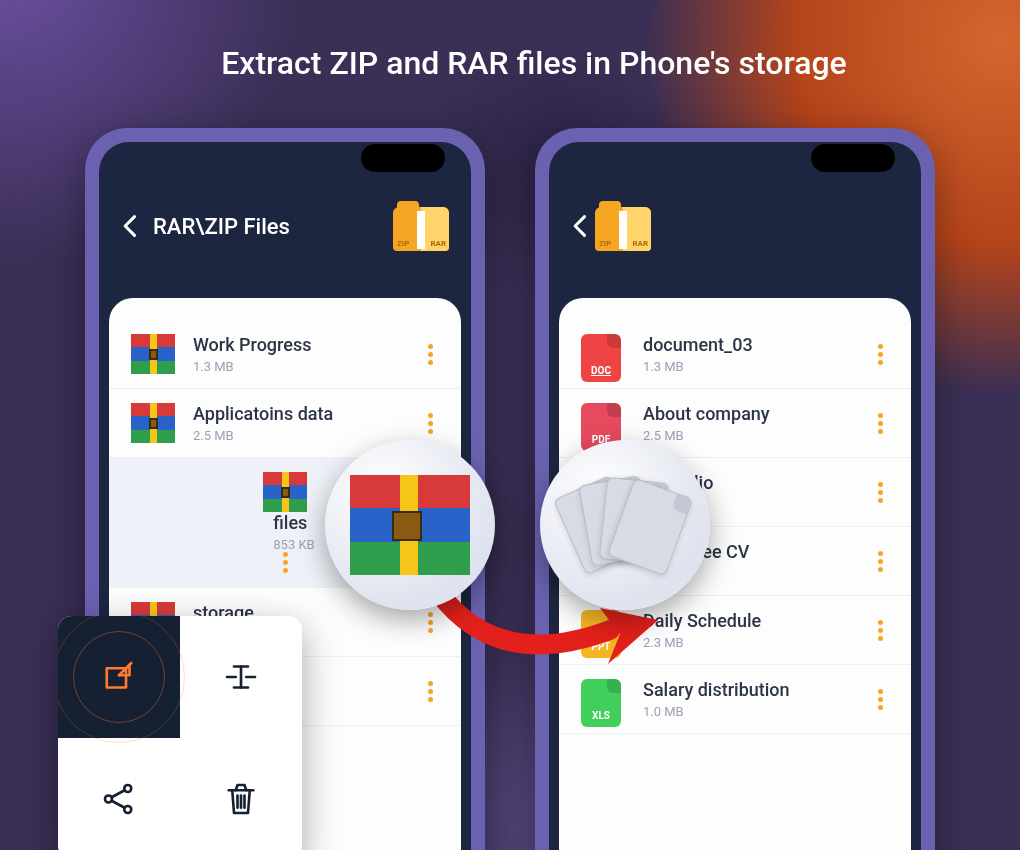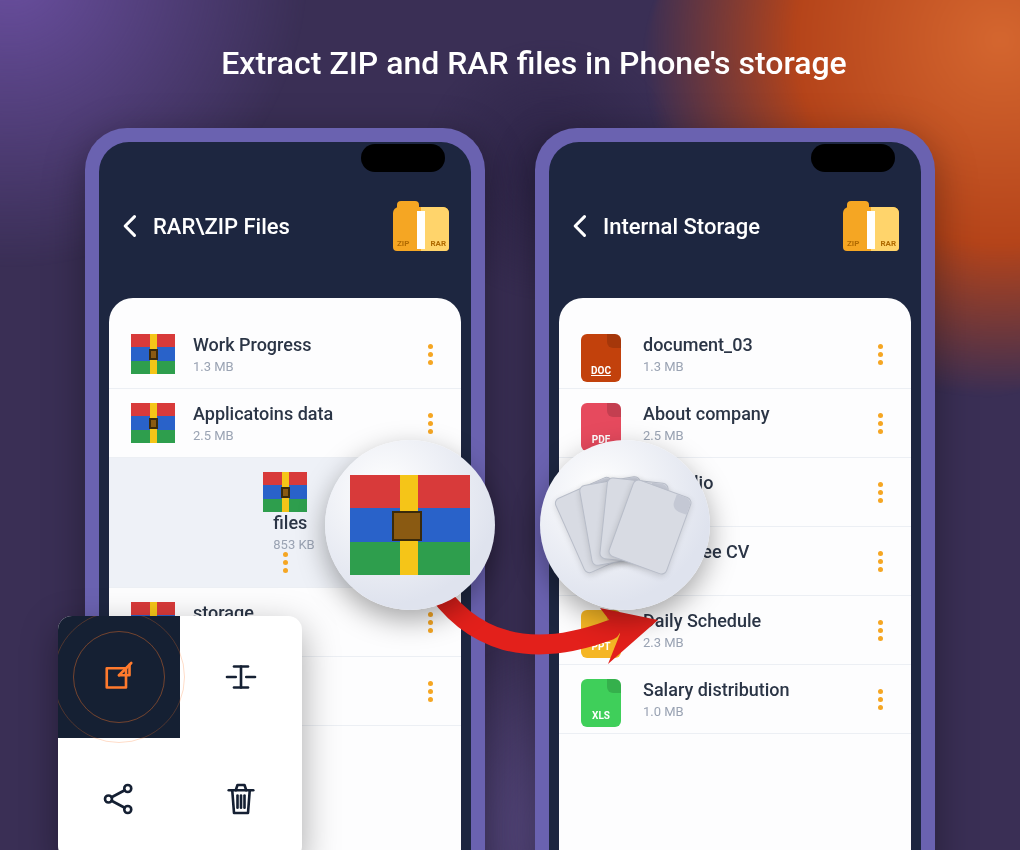--- a/index.html
+++ b/index.html
@@ -106,21 +106,21 @@
   .rar { position:relative; width:100%; height:100%; }
   .rar .r1 { position:absolute; top:0; left:0; right:0; height:33%; background:#d83a3a; }
   .rar .r2 { position:absolute; top:33%; left:0; right:0; height:34%; background:#2962c9; }
   .rar .r3 { position:absolute; bottom:0; left:0; right:0; height:33%; background:#2e9e4d; }
   .rar .band { position:absolute; top:0; bottom:0; left:44%; width:14%; background:#f5c518; }
   .rar .buckle { position:absolute; top:38%; left:40%; width:22%; height:26%; background:#8a5a12; border:2px solid #3a2a0b; }
 
   
   .doc { width:40px; height:48px; border-radius:6px; position:relative; display:flex; align-items:flex-end; justify-content:center; color:#fff; font-size:10px; font-weight:700; padding-bottom:6px; }
   .doc::after { content:""; position:absolute; top:0; right:0; width:14px; height:14px; background:rgba(0,0,0,.15); border-radius:0 6px 0 6px; }
-  .doc.blue { background:#c2410c;text-decoration:underline; }
+  .doc.blue { background:#ef4444;text-decoration:underline; }
   .doc.red  { background:#e64a5e; }
   .doc.pink { background:#e6528b; }
   .doc.yellow { background:#f5b625; }
   .doc.green { background:#3fcf5a; }
 
   
   .action-popup {
     position:absolute; left:58px; bottom:-10px;
     width:244px; height:244px;
     background:#fff; border-radius:14px;
@@ -310,21 +310,20 @@
   <div class="phone">
     <div class="phone-screen">
       <div class="phone-notch"></div>
 
       <div class="app-header">
         <div class="back-chevron">
           <svg viewBox="0 0 24 24" fill="none" stroke="#fff" stroke-width="2.6" stroke-linecap="round" stroke-linejoin="round">
               <polyline points="15 4 7 12 15 20"></polyline>
             </svg>
         </div>
-        <div class="header-title">Internal Storage</div>
         <div class="app-logo">
           <div class="folder-icon">
             <div class="folder-tab"></div>
               <div class="folder-back"></div>
               <div class="folder-half"></div>
               <div class="folder-zip"></div>
             <span class="folder-lbl l">ZIP</span>
             <span class="folder-lbl r">RAR</span>
           </div>
         </div>

